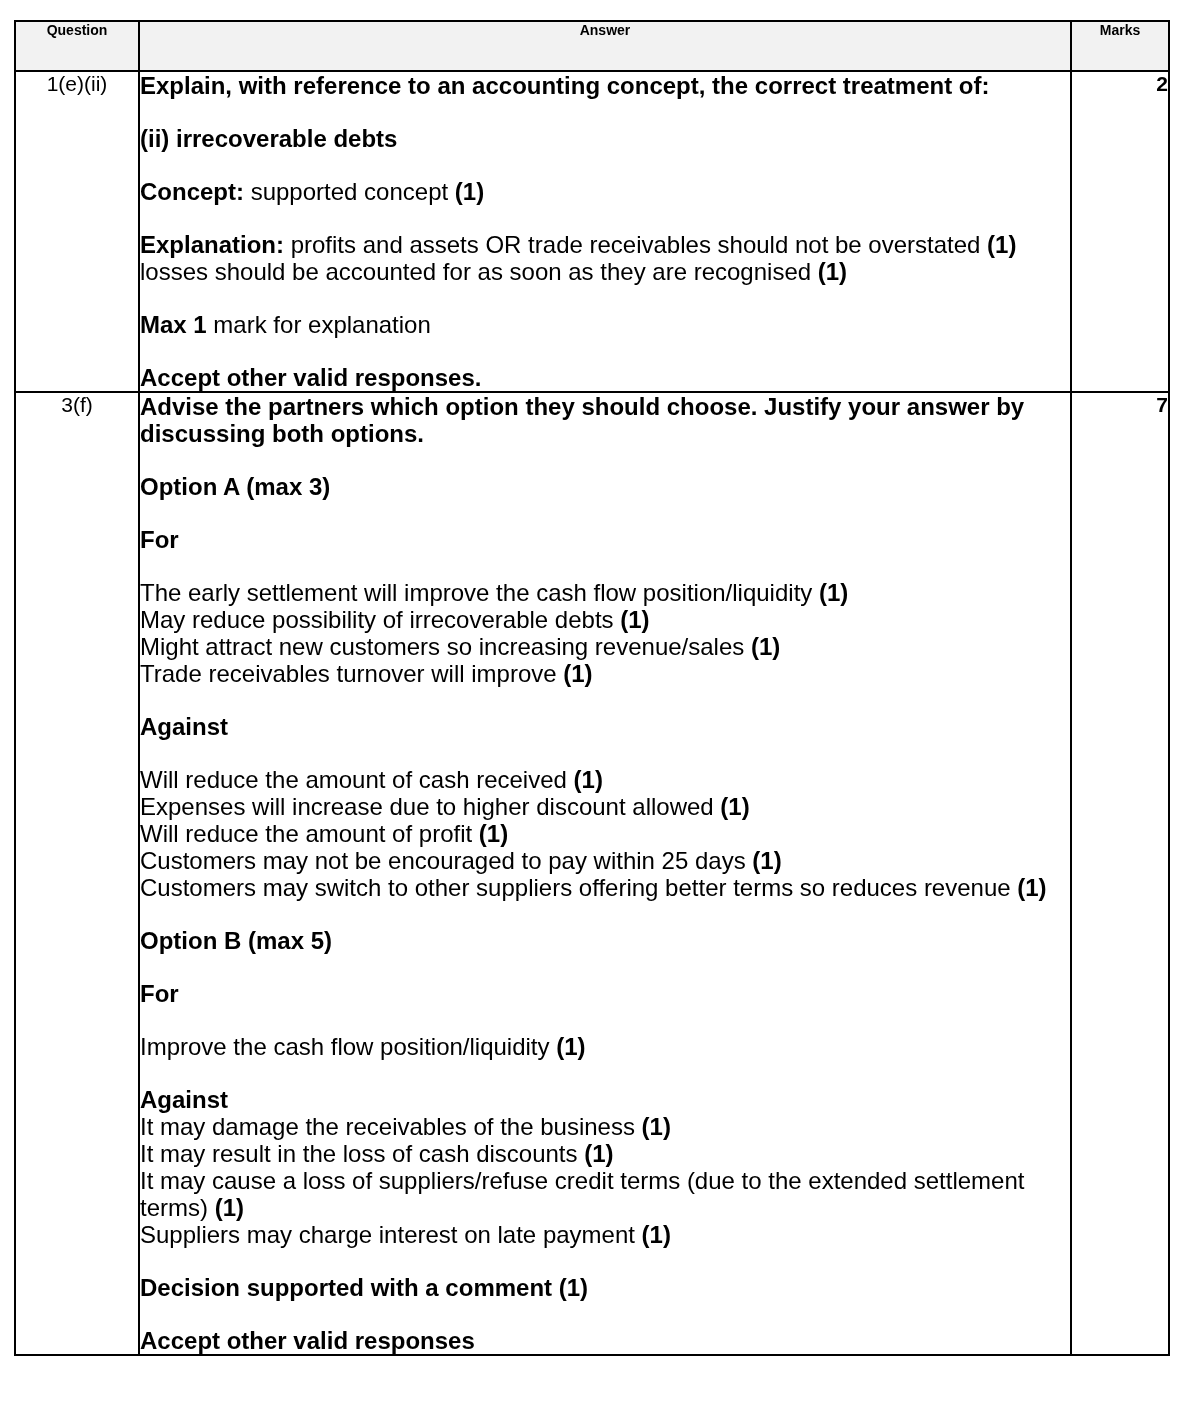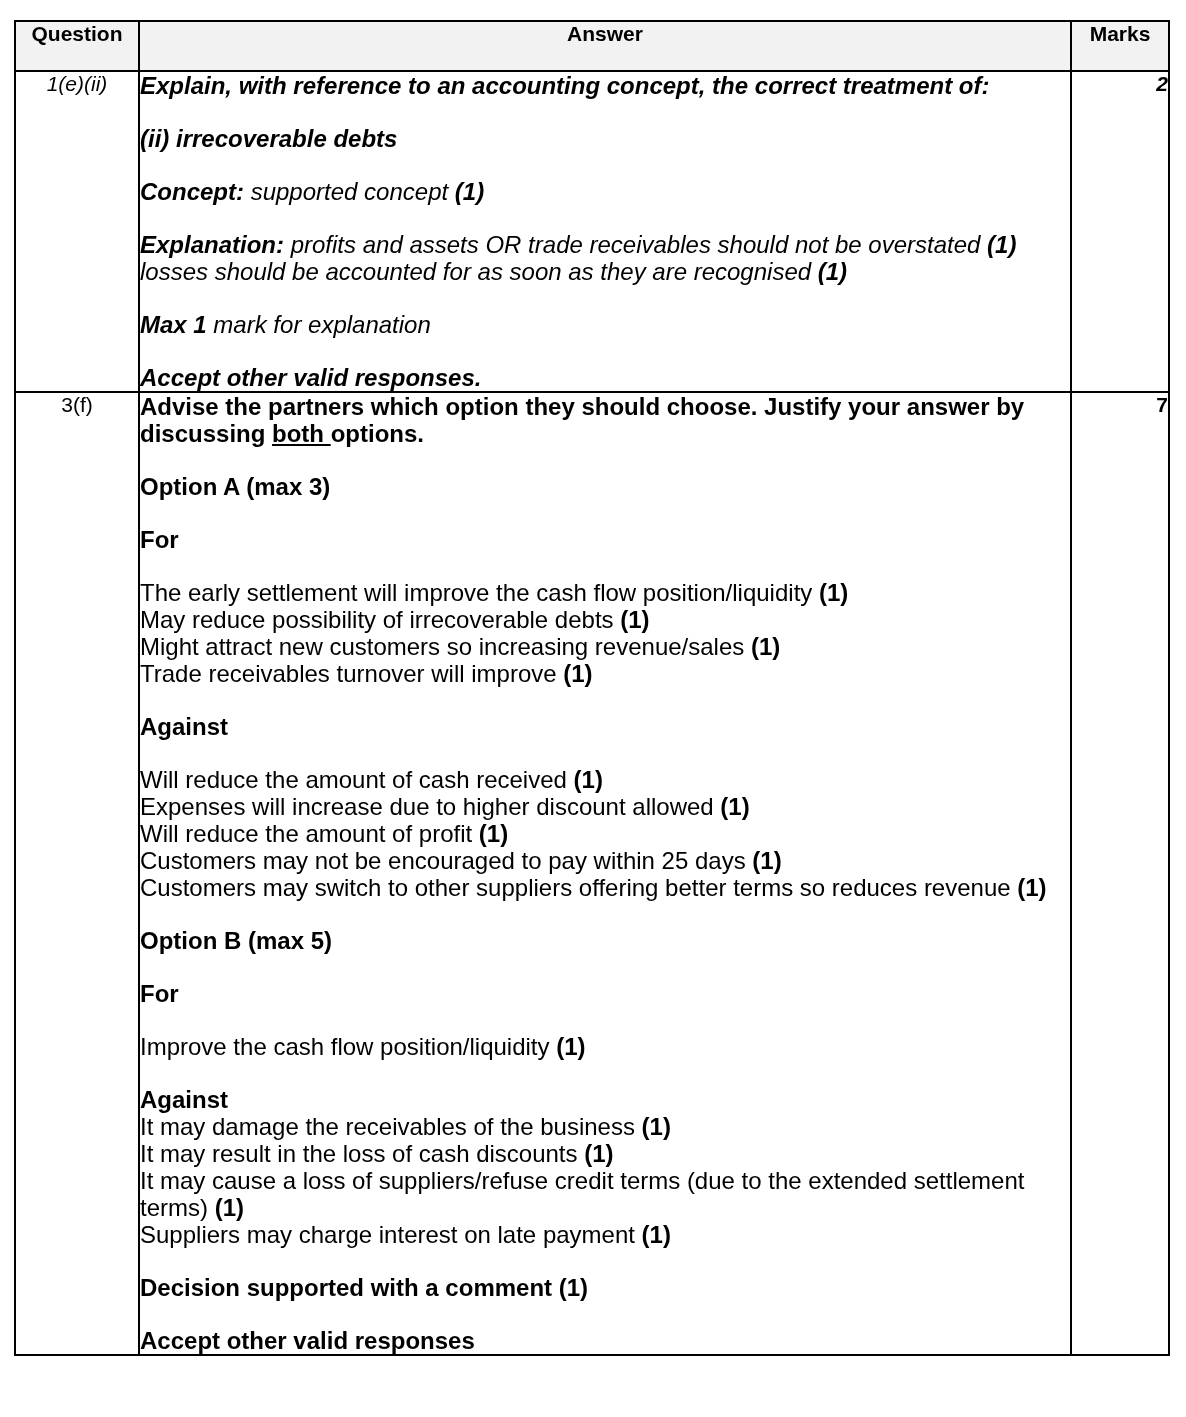--- a/index.html
+++ b/index.html
@@ -14,21 +14,21 @@
     border: 2px solid #000;
     vertical-align: top;
     padding: 0;
   }
   col.c1 { width: 124px; }
   col.c2 { width: 932px; }
   col.c3 { width: 98px; }
   thead th {
     background: #f2f2f2;
     font-weight: bold;
-    font-size: 21px;
+    font-size: 14px;
     height: 48px;
     vertical-align: middle;
     text-align: center;
     margin-left: 11px;
   }
   td.q {
     text-align: center;
     font-size: 21px;
     padding-top: 16px;
   }
@@ -40,42 +40,42 @@
   td.mk {
     text-align: right;
     font-weight: bold;
     font-size: 21px;
     padding-top: 16px;
     padding-right: 12px;
   }
   .p { margin: 0 0 26px 0; }
   .p.last { margin-bottom: 0; }
   .b { font-weight: bold; }
-  .u { text-decoration: underline; }
+  .u { }
   .line { display: block; }
 </style>
 </head>
 <body>
 
 <table class="ms">
   <colgroup>
       <col class="c1">
       <col class="c2">
       <col class="c3">
     </colgroup>
   <thead>
     <tr>
       <th>Question</th>
       <th>Answer</th>
       <th>Marks</th>
     </tr>
   </thead>
   <tbody>
 
-    <tr style="height:272px;font-style:italic;">
+    <tr style="height:272px;">
       <td class="q">1(e)(ii)</td>
       <td class="ans">
         <div class="p b">Explain, with reference to an accounting concept, the correct treatment of:</div>
         <div class="p b">(ii)  irrecoverable debts</div>
         <div class="p">
           <span class="b">Concept:</span><span> supported concept </span><span class="b">(1)</span>
         </div>
         <div class="p">
           <span class="line"><span class="b">Explanation:</span><span> profits and assets OR trade receivables should not be overstated </span><span class="b">(1)</span></span>
           <span class="line"><span>losses should be accounted for as soon as they are recognised </span><span class="b">(1)</span></span>

